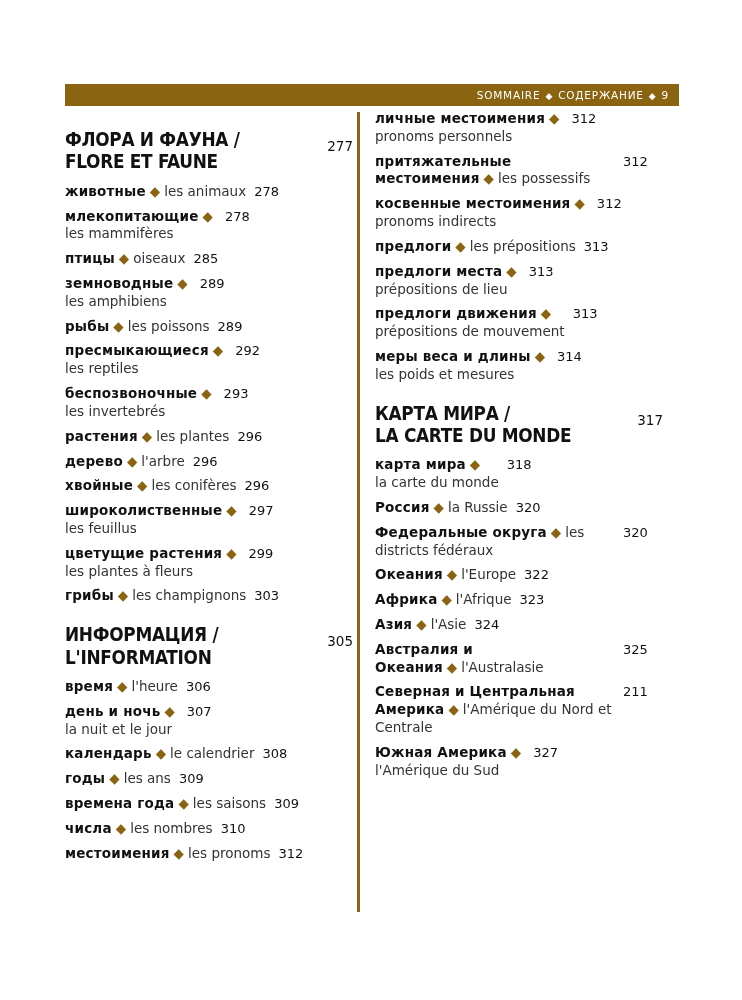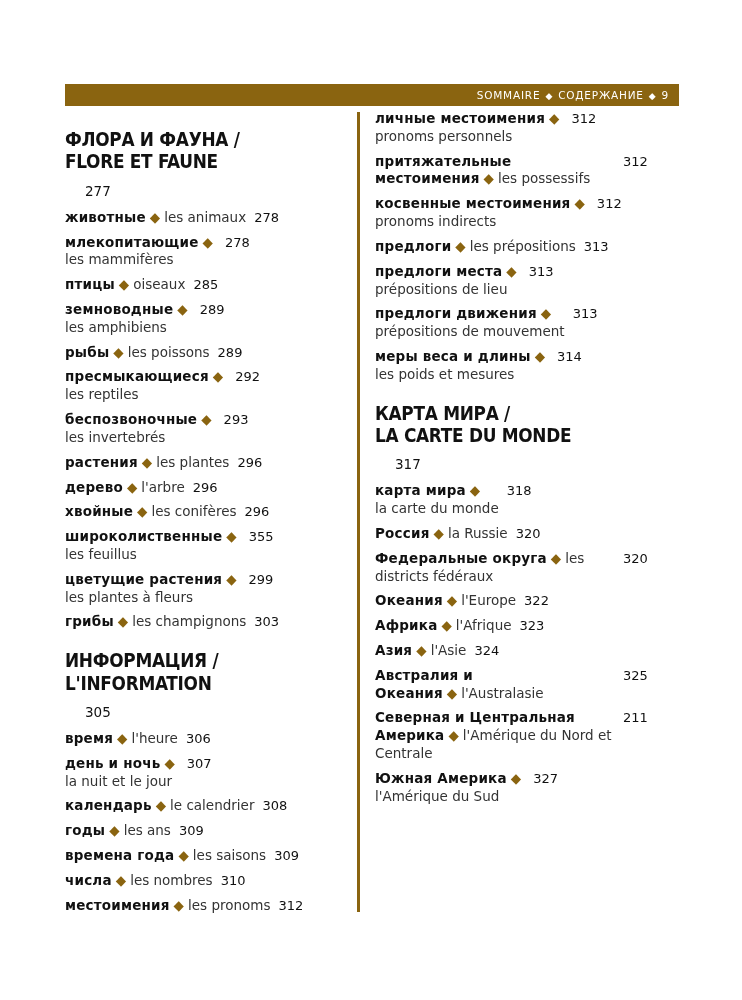--- a/index.html
+++ b/index.html
@@ -67,21 +67,20 @@
     width: 3px;
     height: 800px;
     background: #8a6410;
   }
   .section-head {
     display: flex;
     align-items: flex-start;
     justify-content: space-between;
     margin-top: 18px;
     margin-bottom: 10px;
-    flex-direction: column;
   }
   .section-title {
     font-family: "DejaVu Sans", sans-serif;
     font-weight: bold;
     font-size: 20px;
     line-height: 1.12;
     letter-spacing: -0.3px;
     color: #111111;
     max-width: 232px;
     font-stretch: condensed;
@@ -190,21 +189,21 @@
       <div class="entry">
         <div class="entry-text"><span class="ru">дерево</span><span class="dot">◆</span><span class="fr">l'arbre</span></div>
         <div class="entry-page">296</div>
       </div>
       <div class="entry">
         <div class="entry-text"><span class="ru">хвойные</span><span class="dot">◆</span><span class="fr">les conifères</span></div>
         <div class="entry-page">296</div>
       </div>
       <div class="entry">
         <div class="entry-text"><span class="ru">широколиственные</span><span class="dot">◆</span><br><span class="fr">les feuillus</span></div>
-        <div class="entry-page">355</div>
+        <div class="entry-page">297</div>
       </div>
       <div class="entry">
         <div class="entry-text"><span class="ru">цветущие растения</span><span class="dot">◆</span><br><span class="fr">les plantes à fleurs</span></div>
         <div class="entry-page">299</div>
       </div>
       <div class="entry">
         <div class="entry-text"><span class="ru">грибы</span><span class="dot">◆</span><span class="fr">les champignons</span></div>
         <div class="entry-page">303</div>
       </div>
       <div class="section-head">

